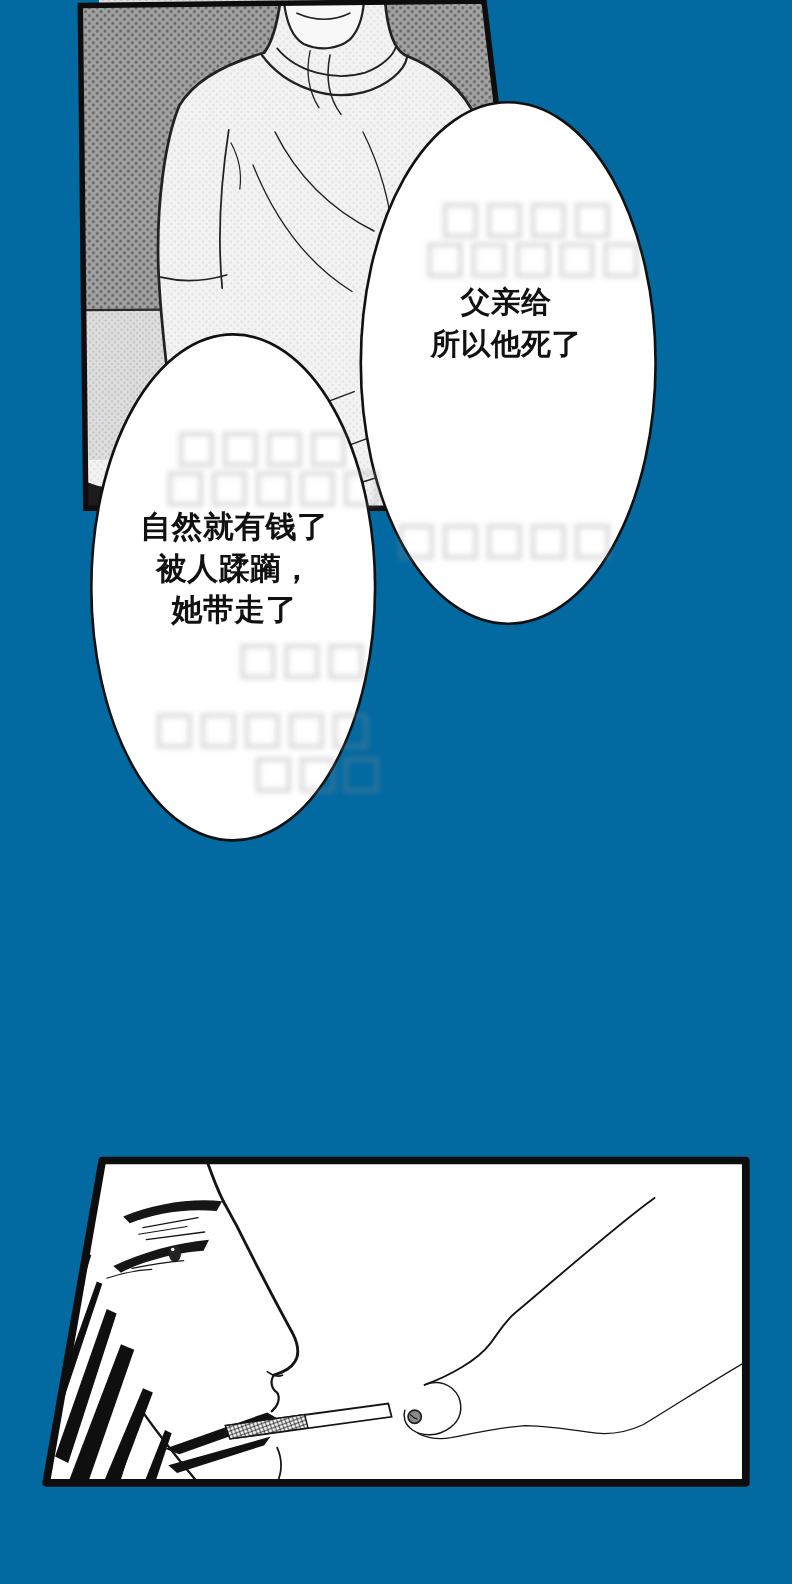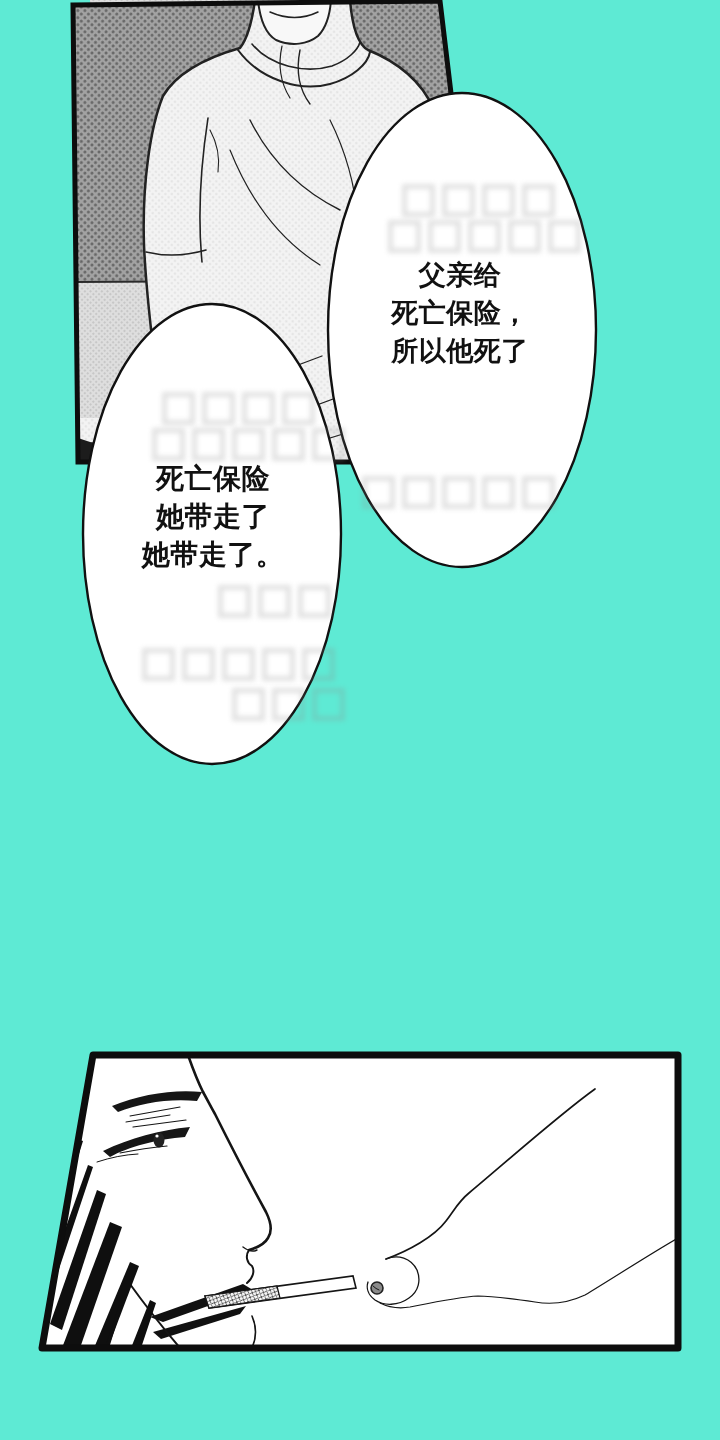--- a/index.html
+++ b/index.html
@@ -1,18 +1,18 @@
 <!DOCTYPE html>
 <html><head>
 <meta charset="utf-8">
 <style>
   html,body { margin:0; padding:0; background:#ffffff; }
   .page {
     position:relative; width:720px; height:1440px;
-    background:#5eead4; overflow:hidden;
+    background:#0369a1; overflow:hidden;
     font-family:"Liberation Sans", sans-serif;
   }
   svg.artwork { position:absolute; left:0; top:0; width:720px; height:1440px; display:block; }
   .speech {
     position:absolute; text-align:center; color:#111;
     font-weight:700; z-index:5;
   }
   .speech .line { display:block; white-space:nowrap; }
   .speech-right { left:338px; top:256px; width:244px; font-size:27px; line-height:38px; letter-spacing:0.5px; }
   .speech-left  { left:86px;  top:460px; width:254px; font-size:28px; line-height:38px; letter-spacing:0.5px; }
@@ -198,22 +198,21 @@
       <i></i>
     </div>
   <div class="ghost" style="left:232px; top:688px;">
       <i></i>
       <i></i>
       <i></i>
     </div>
 
   <div class="speech speech-right">
     <span class="line">父亲给</span>
-    <span class="line">死亡保险，</span>
     <span class="line">所以他死了</span>
   </div>
   <div class="speech speech-left">
-    <span class="line">死亡保险</span>
+    <span class="line">自然就有钱了</span>
+    <span class="line">被人蹂躏，</span>
     <span class="line">她带走了</span>
-    <span class="line">她带走了。</span>
   </div>
 
 </div>
 
 </body></html>

